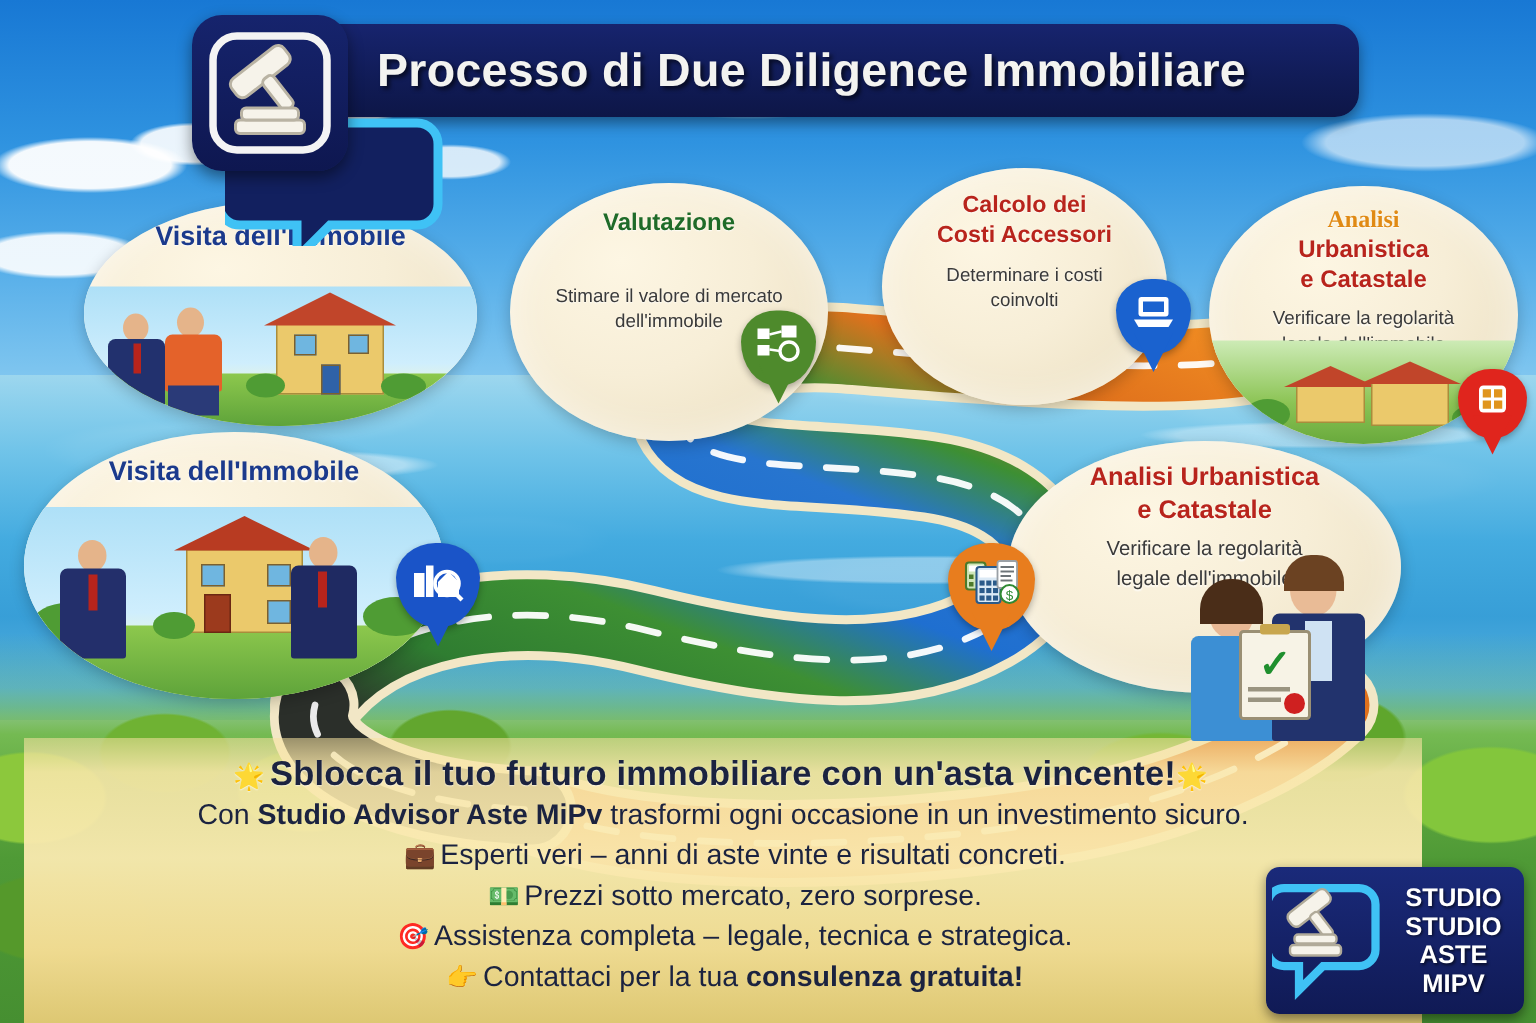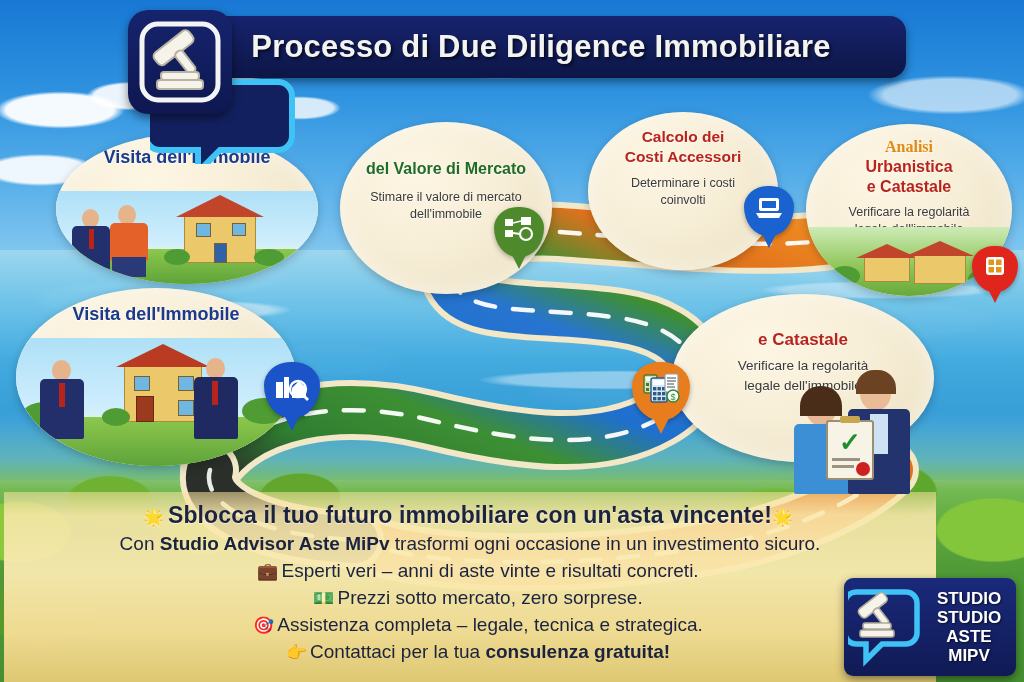--- a/index.html
+++ b/index.html
@@ -142,21 +142,21 @@
     border-radius: 20px;
     box-shadow: 0 4px 10px rgba(0,0,0,.45);
     z-index: 6;
   }
   .speech-tail {
     position:absolute; left: 150px; top: 74px; z-index:5;
   }
 
   
   #cta {
-    position:absolute; left:4px; bottom:0; width:932px; height: 190px;
+    position:absolute; left:16px; bottom:0; width:932px; height: 190px;
     background: linear-gradient(180deg,
         rgba(247,226,160,.55) 0%,
         rgba(249,231,170,.88) 12%,
         rgba(250,234,176,.95) 42%,
         rgba(247,222,150,.95) 74%,
         rgba(238,206,122,.9) 100%);
     padding-top: 10px;
   }
   #cta .line { text-align:center; color:#1b2340; white-space: nowrap; }
   .cta-head {
@@ -281,21 +281,21 @@
       <div class="person-body" style="left:16px; top:35px; width:38px; height:48px; background:#22316e;"></div>
       <div style="position:absolute;left:33px;top:38px;width:5px;height:20px;background:#b8241c;"></div>
       <div class="person-head" style="left:62px; top:14px; width:18px; height:20px;"></div>
       <div class="person-body" style="left:54px; top:32px; width:38px; height:38px; background:#e4622a;"></div>
       <div style="position:absolute;left:56px;top:66px;width:34px;height:20px;background:#2a3a78;"></div>
     </div>
     <div class="bubble-txt b-title" style="top:13px; font-size:18px; color:#1b3a8c;">Visita dell'Immobile</div>
   </div>
 
   <div class="bubble" style="left:340px; top:122px; width:212px; height:172px;">
-    <div class="bubble-txt b-title" style="top:38px; font-size:16px; color:#1f6b28;">del Valore di Mercato</div>
+    <div class="bubble-txt b-title" style="top:18px; font-size:16px; color:#1f6b28;">Valutazione</div>
     <div class="bubble-txt b-sub" style="top:68px; font-size:12.5px;">Stimare il valore di mercato</div>
     <div class="bubble-txt b-sub" style="top:85px; font-size:12.5px;">dell'immobile</div>
   </div>
 
   <div class="bubble" style="left:588px; top:112px; width:190px; height:158px;">
     <div class="bubble-txt b-title" style="top:36px; font-size:15.5px; color:#b8241c;">Costi Accessori</div>
     <div class="bubble-txt b-title" style="top:16px; font-size:15.5px; color:#b8241c;">Calcolo dei</div>
     <div class="bubble-txt b-sub" style="top:64px; font-size:12.5px;">Determinare i costi</div>
     <div class="bubble-txt b-sub" style="top:81px; font-size:12.5px;">coinvolti</div>
   </div>
@@ -336,20 +336,21 @@
       <div class="person-body" style="left:24px; top:41px; width:44px; height:60px; background:#232f6b;"></div>
       <div style="position:absolute;left:43px;top:45px;width:6px;height:24px;background:#b8241c;"></div>
       <div class="person-head" style="left:190px; top:20px; width:19px; height:21px;"></div>
       <div class="person-body" style="left:178px; top:39px; width:44px; height:62px; background:#1f2a62;"></div>
       <div style="position:absolute;left:196px;top:43px;width:6px;height:24px;background:#b8241c;"></div>
     </div>
     <div class="bubble-txt b-title" style="top:16px; font-size:18px; color:#1b3a8c;">Visita dell'Immobile</div>
   </div>
 
   <div class="bubble" style="left:672px; top:294px; width:262px; height:168px;">
+    <div class="bubble-txt b-title" style="top:14px; font-size:17px; color:#b8241c;">Analisi Urbanistica</div>
     <div class="bubble-txt b-title" style="top:36px; font-size:17px; color:#b8241c;">e Catastale</div>
     <div class="bubble-txt b-sub" style="top:64px; font-size:13.5px;">Verificare la regolarità</div>
     <div class="bubble-txt b-sub" style="top:84px; font-size:13.5px;">legale dell'immobile</div>
   </div>
 
   <div style="position:absolute;right:92px;bottom:190px;width:150px;height:130px;z-index:4;">
     <div class="person-head" style="left:24px; top:30px; width:30px; height:34px; background:#e8b894;"></div>
     <div style="position:absolute;left:18px;top:24px;width:42px;height:30px;border-radius:20px 20px 0 0;background:#4a2d18;"></div>
     <div class="person-body" style="left:12px; top:62px; width:56px; height:70px; background:#3c8fd4;"></div>
     <div class="person-head" style="left:78px; top:14px; width:31px; height:35px; background:#e9bb96;"></div>

